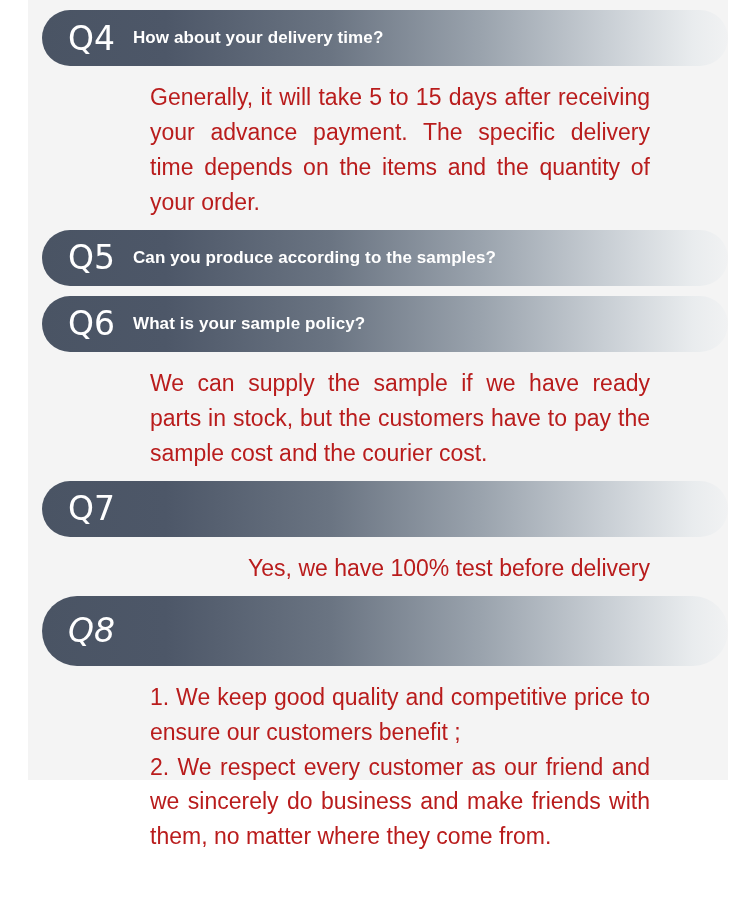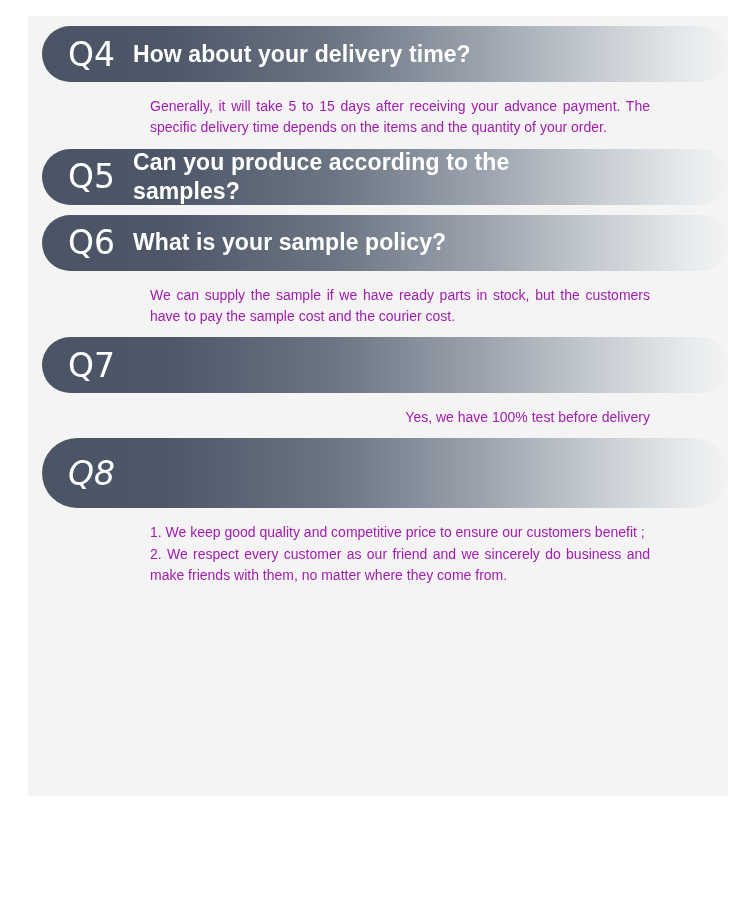--- a/index.html
+++ b/index.html
@@ -15,21 +15,21 @@
   }
   .page {
     position: relative;
     width: 750px;
     height: 924px;
     background: #ffffff;
   }
   .faq-panel {
     position: absolute;
     left: 28px;
-    top: 16px;
+    top: 0;
     width: 700px;
     height: 780px;
     background: #f4f4f4;
     box-sizing: border-box;
     padding: 10px 0 0 0;
   }
   .faq-item {
     position: relative;
     margin-bottom: 10px;
   }
@@ -56,31 +56,31 @@
     font-size: 33px;
     font-weight: 400;
     letter-spacing: 0px;
     line-height: 1;
     margin-right: 18px;
     flex: 0 0 auto;
     font-family: "DejaVu Sans", sans-serif;
   }
   .q-text {
     color: #ffffff;
-    font-size: 23px;
+    font-size: 17px;
     font-weight: 600;
     line-height: 1.25;
     letter-spacing: 0.1px;
     max-width: 480px;
   }
   .answer {
     margin: 14px 0 0 0;
     padding: 0 78px 0 122px;
-    color: #a21caf;
-    font-size: 14px;
+    color: #b91c1c;
+    font-size: 23px;
     line-height: 1.52;
     text-align: justify;
     white-space: pre-line;
   }
   .answer.narrow {
     text-align: right;
   }
   .spacer-bottom {
     height: 26px;
   }

